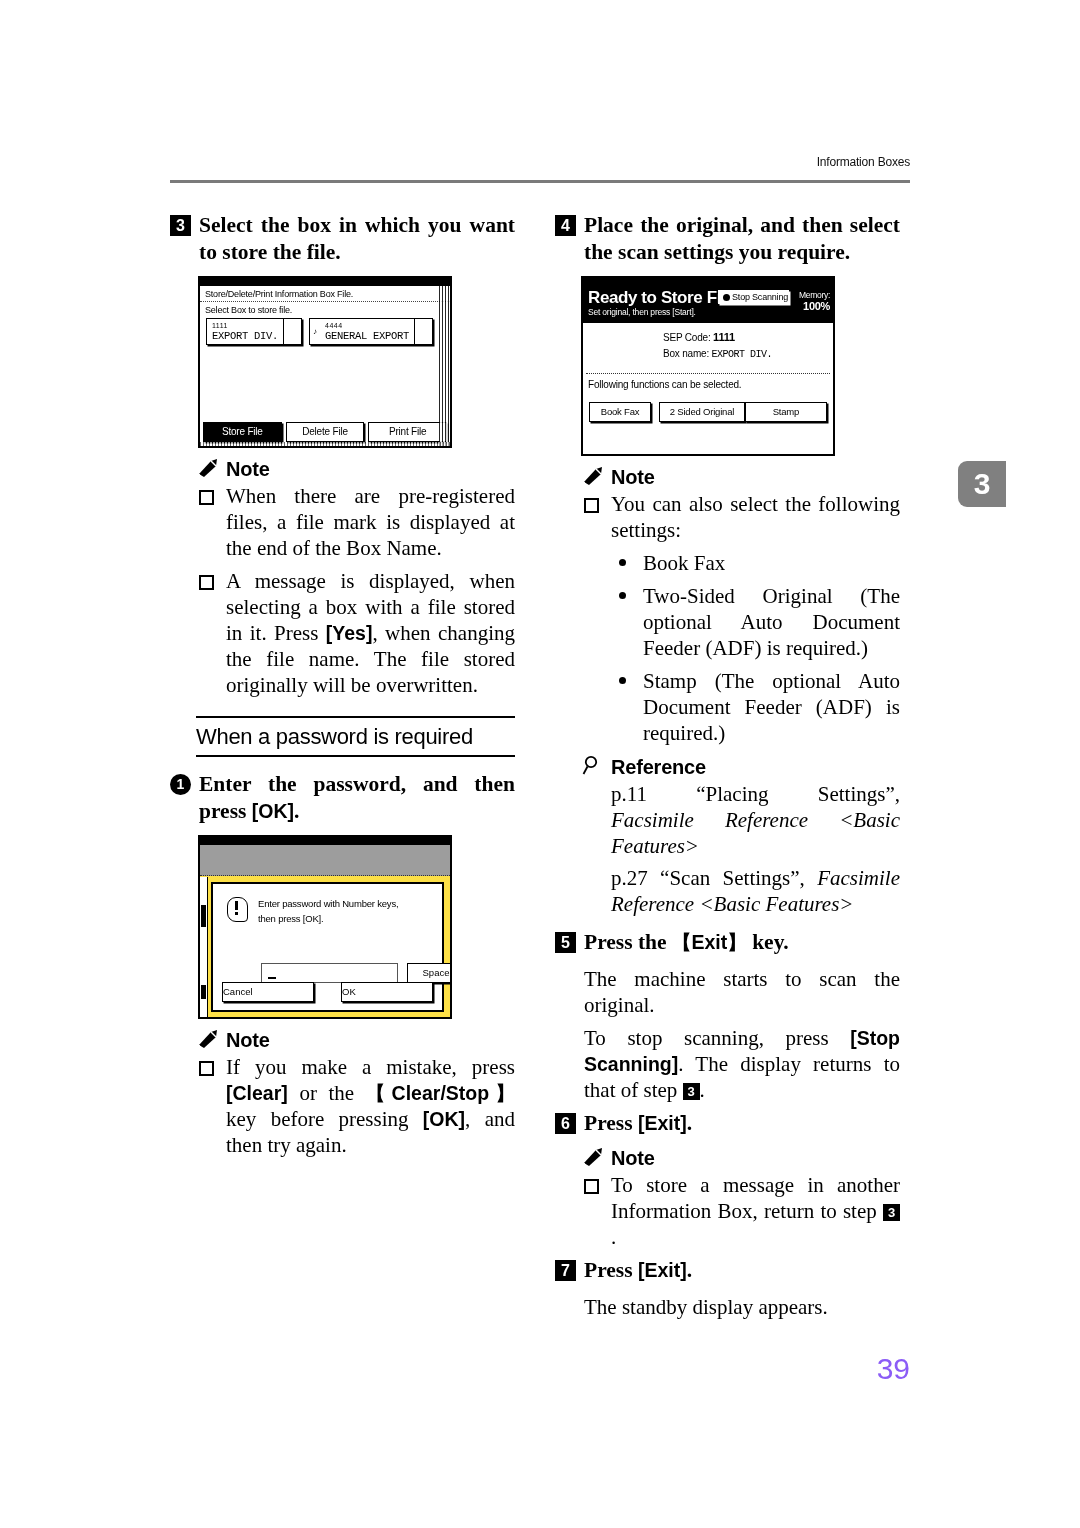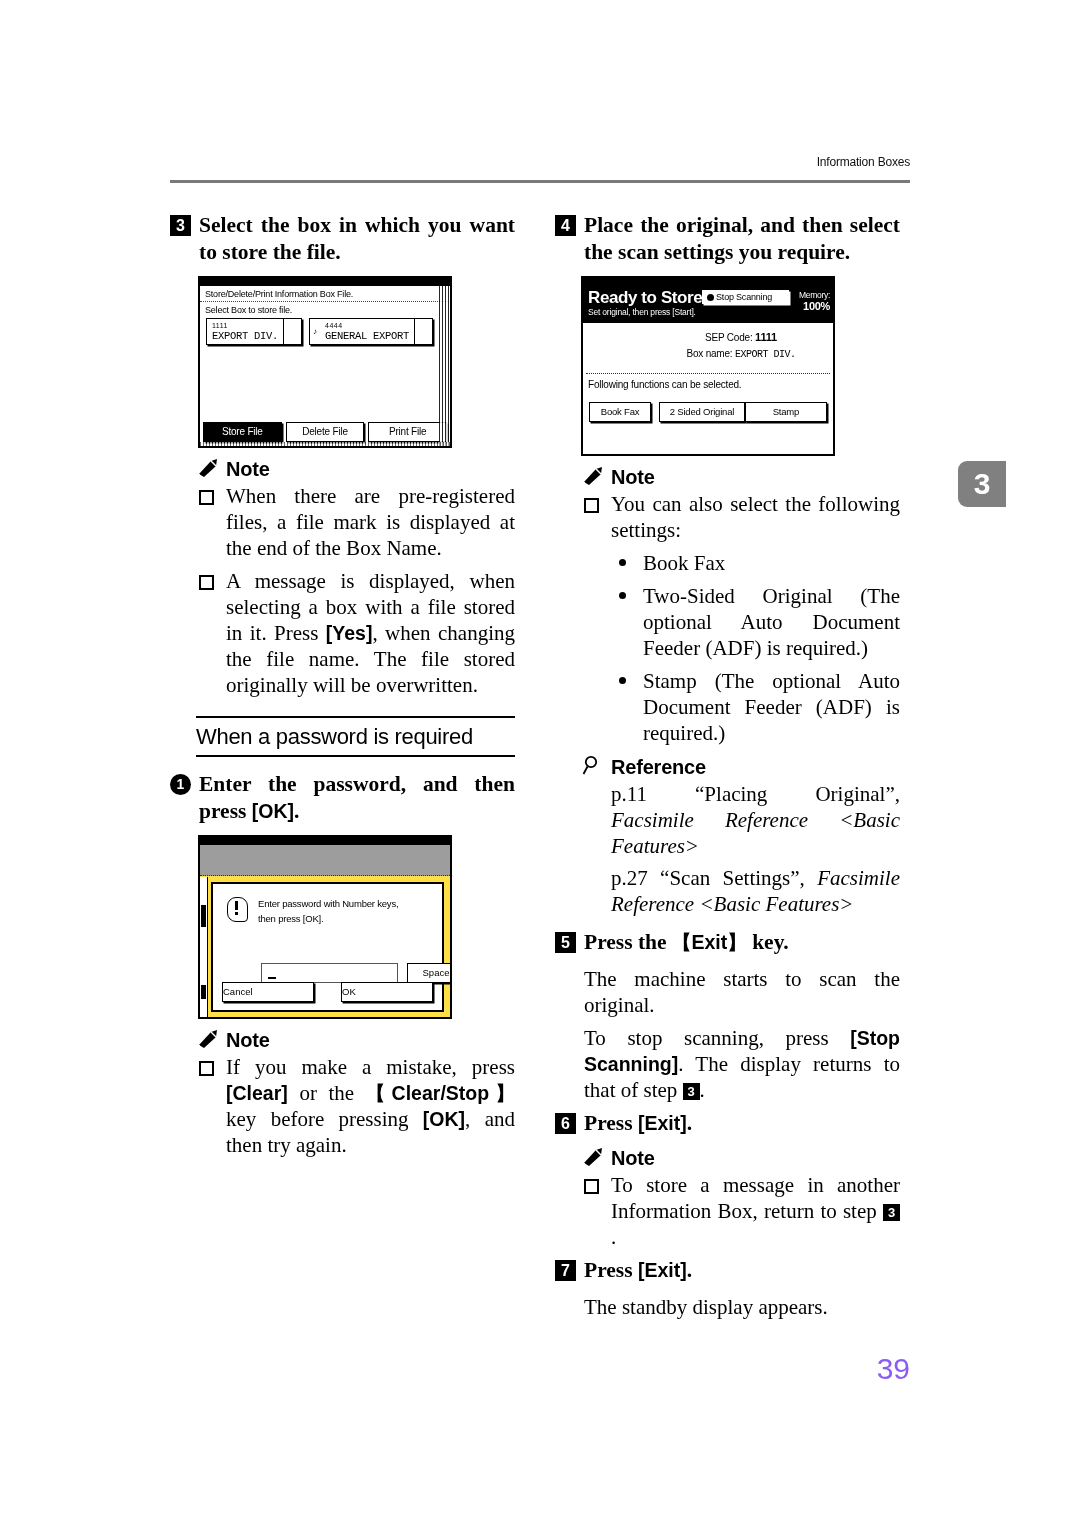--- a/index.html
+++ b/index.html
@@ -286,21 +286,21 @@
   .f2-head { background: #000; color: #fff; padding: 3px 5px 4px 5px; position: relative; height: 30px; }
   .f2-h1 { font-size: 17px; font-weight: bold; line-height: 18px; letter-spacing: -0.4px; }
   .f2-h2 { font-size: 8.5px; line-height: 10px; letter-spacing: -0.2px; }
   .f2-stop {
     position: absolute;
     right: 44px; top: 4px;
     border: 1px solid #fff;
     background: #fff;
     color: #000;
     font-size: 9px;
-    padding: 1px 16px 1px 4px;
+    padding: 1px 0 1px 4px;
     box-shadow: 1.5px 1.5px 0 #fff;
     letter-spacing: -0.2px;
   }
   .f2-stop .cir {
     display: inline-block;
     width: 7px; height: 7px;
     border-radius: 50%;
     background: #000;
     vertical-align: -1px;
     margin-right: 2px;
@@ -308,21 +308,21 @@
   }
   .f2-mem {
     position: absolute;
     right: 3px; top: 4px;
     font-size: 8.5px;
     line-height: 11px;
     text-align: right;
     letter-spacing: -0.3px;
   }
   .f2-mem b { font-size: 11px; }
-  .f2-info { padding: 6px 0 0 4px; text-align: center; }
+  .f2-info { padding: 6px 0 0 18px; }
   .f2-line { font-size: 10px; line-height: 16px; padding-left: 62px; letter-spacing: -0.2px; }
   .f2-line b { font-size: 11px; }
   .f2-line .mono { font-family: "Liberation Mono", monospace; font-size: 10px; letter-spacing: -0.5px; }
   .f2-div { border-top: 1px dotted #333; margin: 10px 3px 0 3px; }
   .f2-note { font-size: 10px; padding: 5px 0 0 5px; letter-spacing: -0.2px; }
   .f2-btnrow { position: absolute; left: 6px; right: 6px; top: 116px; display: flex; align-items: center; }
   .f2-btn {
     height: 18px; line-height: 18px;
     text-align: center;
     font-size: 9.5px;
@@ -572,21 +572,21 @@
   <div class="blkhead">
     <span class="gicon">
       <svg width="26" height="21" viewBox="0 0 26 21">
           <circle cx="10" cy="7" r="5.2" stroke="#000" stroke-width="1.8" fill="none"></circle>
           <path d="M6.5 11.5 L2.5 19" stroke="#000" stroke-width="1.8" fill="none"></path>
         </svg>
     </span>
     <span>Reference</span>
   </div>
   <div class="ref-item">
-    <span>p.11 “Placing Original”, </span><span class="ital">Facsimile Reference &lt;Basic Features&gt;</span>
+    <span>p.11 “Placing Settings”, </span><span class="ital">Facsimile Reference &lt;Basic Features&gt;</span>
   </div>
   <div class="ref-item">
     <span>p.27 “Scan Settings”, </span><span class="ital">Facsimile Reference &lt;Basic Features&gt;</span>
   </div>
 
   <div class="step" style="margin-top:12px">
     <span class="stepnum">5</span><span>Press the </span><span class="bsans">【Exit】</span><span> key.</span>
   </div>
   <div class="body-p wide">The machine starts to scan the original.</div>
   <div class="body-p wide">

